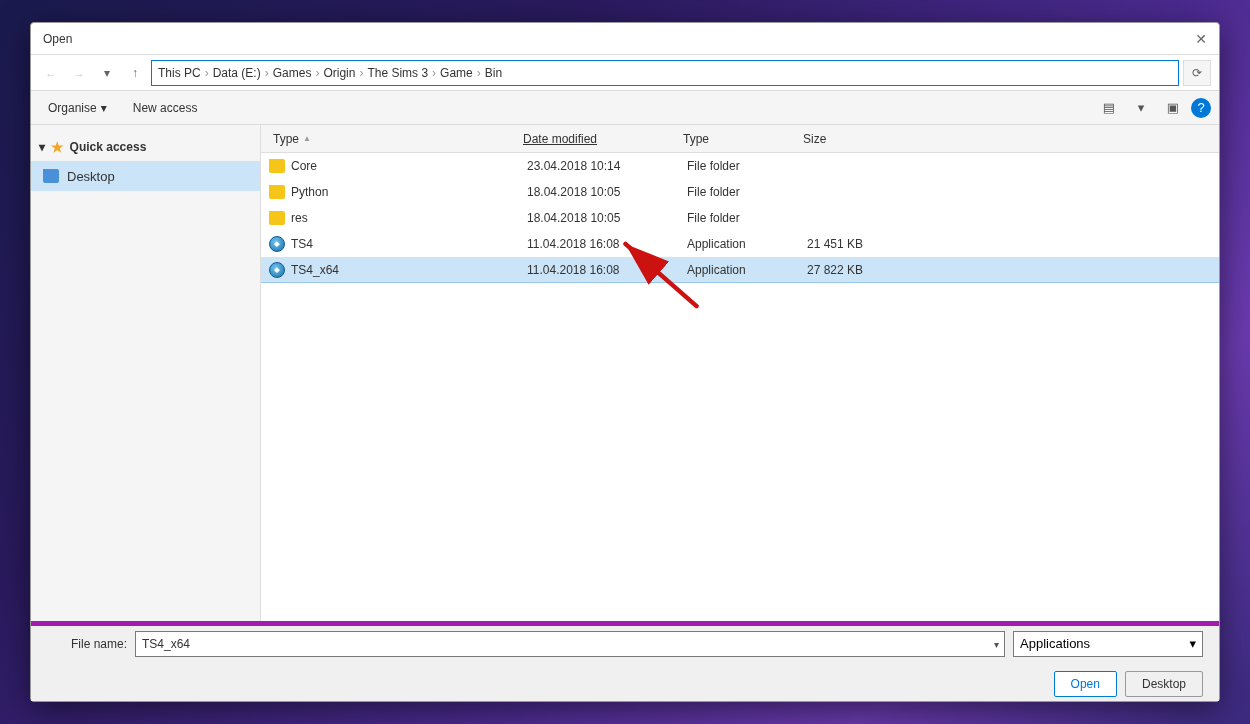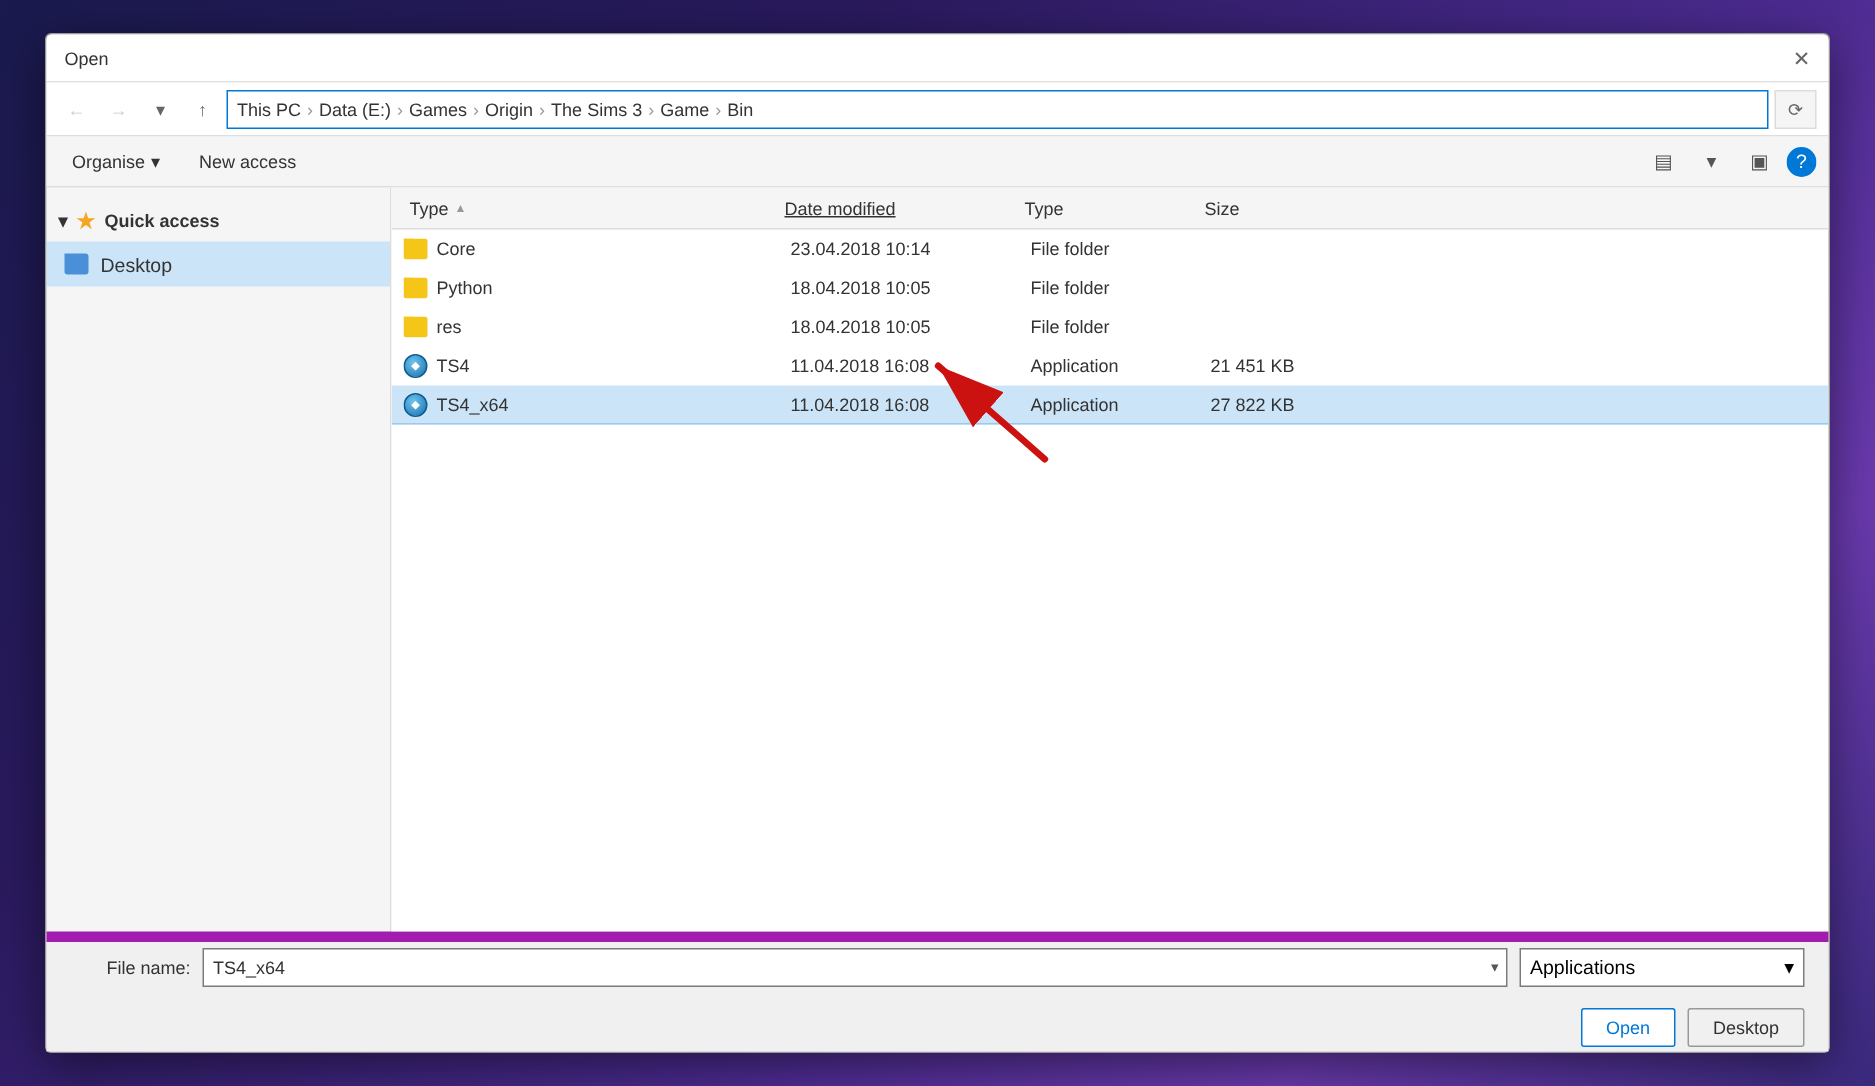--- a/index.html
+++ b/index.html
@@ -328,21 +328,21 @@
       pointer-events: none;
     }
     .red-arrow {
       width: 120px;
       height: 80px;
     }
 
     
     .bottom-bar {
       background: #f0f0f0;
-      border-top: 7px solid #a21caf;
+      border-top: 5px solid #a21caf;
       height: 80px;
       display: flex;
       flex-direction: column;
       justify-content: center;
       padding: 8px 16px;
       gap: 10px;
     }
     .bottom-row {
       display: flex;
       align-items: center;

